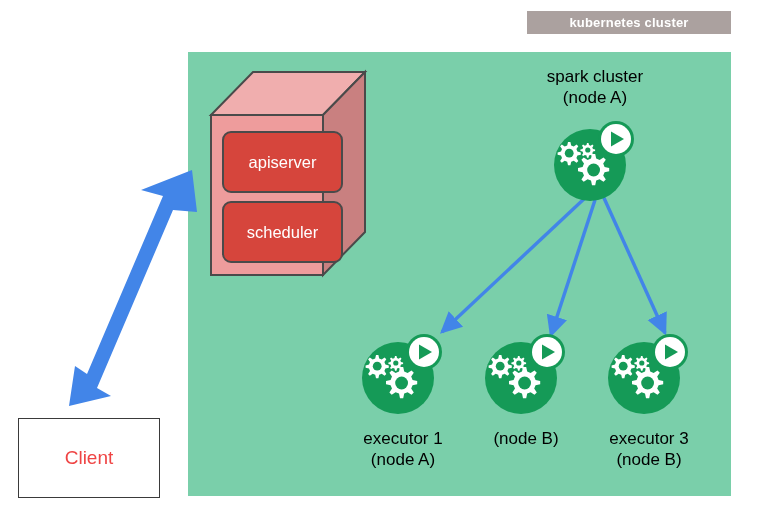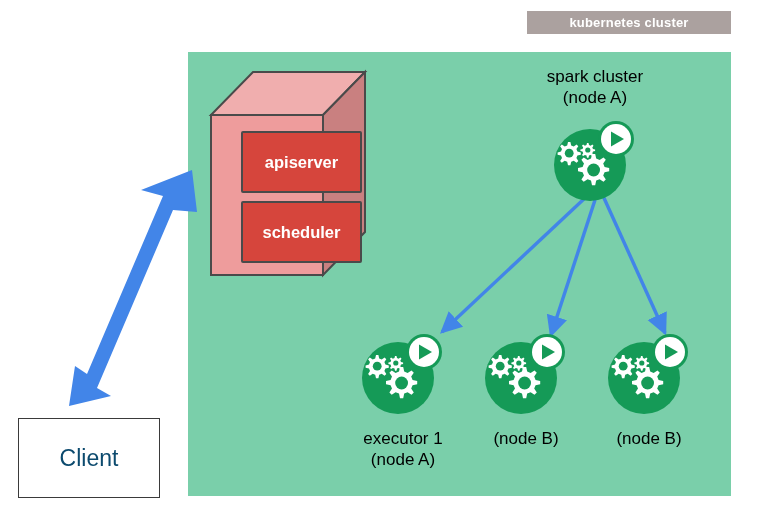--- a/index.html
+++ b/index.html
@@ -24,41 +24,41 @@
     font-weight:bold;font-size:13px;
     display:flex;align-items:center;justify-content:center;
     letter-spacing:.2px;
   }
 
   
   #client-box{
     position:absolute;left:18px;top:418px;width:140px;height:78px;
     background:#ffffff;border:1.5px solid #3a3a3a;
     display:flex;align-items:center;justify-content:center;
-    font-size:23px;color:#0c4a6e;
+    font-size:19px;color:#ef4444;
   }
 
   
   #spark-submit-arrow{position:absolute;left:55px;top:160px;width:175px;height:250px;}
   #spark-submit-label{
     position:absolute;left:88px;top:275px;
     color:#ffffff;font-weight:bold;font-size:14.5px;
     transform:rotate(-55deg);transform-origin:left top;
     white-space:nowrap;
   }
 
   
   #connectors{position:absolute;left:0;top:0;width:761px;height:516px;}
 
   
   #k8s-cube{position:absolute;left:205px;top:64px;width:170px;height:220px;}
   .cube-slot{
-    position:absolute;background:#D6453C;border:2px solid #4a4a4a;border-radius:2px;
+    position:absolute;background:#D6453C;border:2px solid #4a4a4a;border-radius:9px;
     display:flex;align-items:center;justify-content:center;
-    color:#ffffff;font-weight:bold;font-size:16.5px;margin-left:19px;
+    color:#ffffff;font-weight:normal;font-size:16.5px;
   }
   #slot-apiserver{left:222px;top:131px;width:117px;height:58px;}
   #slot-scheduler{left:222px;top:201px;width:117px;height:58px;}
 
   
   .node{position:absolute;}
   .node-caption{
     position:absolute;text-align:center;font-size:17px;color:#000000;
     line-height:21px;white-space:nowrap;
   }
@@ -206,16 +206,17 @@
         <path d="M17 24 l2.4 0 .8 3.4 2.5 1.0 2.9-1.9 1.7 1.7 -1.9 2.9 1.0 2.5 3.4 .8 0 2.4 -3.4 .8 -1.0 2.5 1.9 2.9 -1.7 1.7 -2.9-1.9 -2.5 1.0 -.8 3.4 -2.4 0 -.8-3.4 -2.5-1.0 -2.9 1.9 -1.7-1.7 1.9-2.9 -1.0-2.5 -3.4-.8 0-2.4 3.4-.8 1.0-2.5 -1.9-2.9 1.7-1.7 2.9 1.9 2.5-1.0 z"></path>
         <circle cx="18.2" cy="35.2" r="4.4" fill="#159A57"></circle>
       </g>
       <g fill="#ffffff">
         <path d="M36 25 l1.5 0 .5 2.1 1.6 .7 1.8-1.2 1.1 1.1 -1.2 1.8 .7 1.6 2.1 .5 0 1.5 -2.1 .5 -.7 1.6 1.2 1.8 -1.1 1.1 -1.8-1.2 -1.6 .7 -.5 2.1 -1.5 0 -.5-2.1 -1.6-.7 -1.8 1.2 -1.1-1.1 1.2-1.8 -.7-1.6 -2.1-.5 0-1.5 2.1-.5 .7-1.6 -1.2-1.8 1.1-1.1 1.8 1.2 1.6-.7 z"></path>
         <circle cx="36.8" cy="32" r="2.6" fill="#159A57"></circle>
       </g>
     </svg>
   </div>
   <div class="node-caption" style="left:579px;top:428px;width:140px;">
+    <span class="caption-line">executor 3</span>
     <span class="caption-line">(node B)</span>
   </div>
 
 </div>
 
 </body></html>

